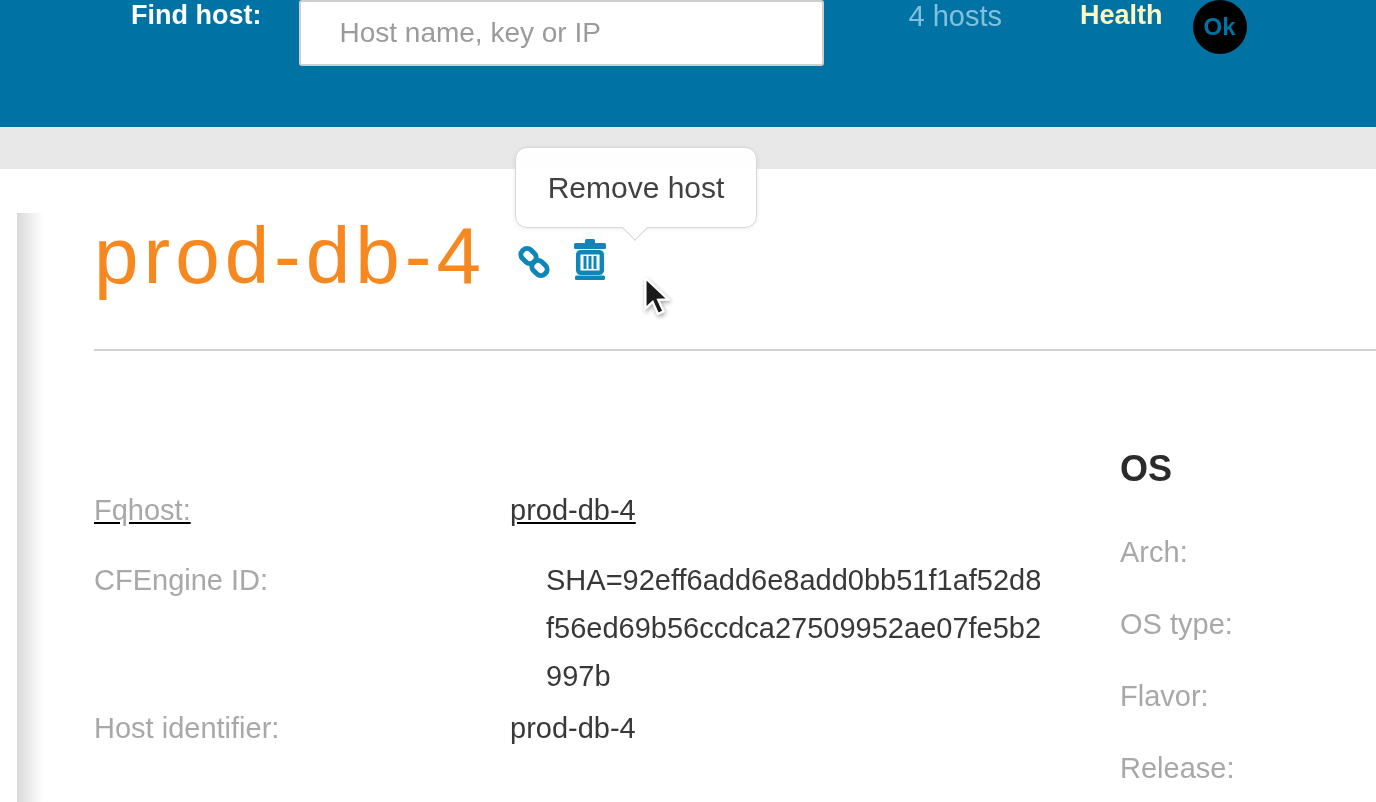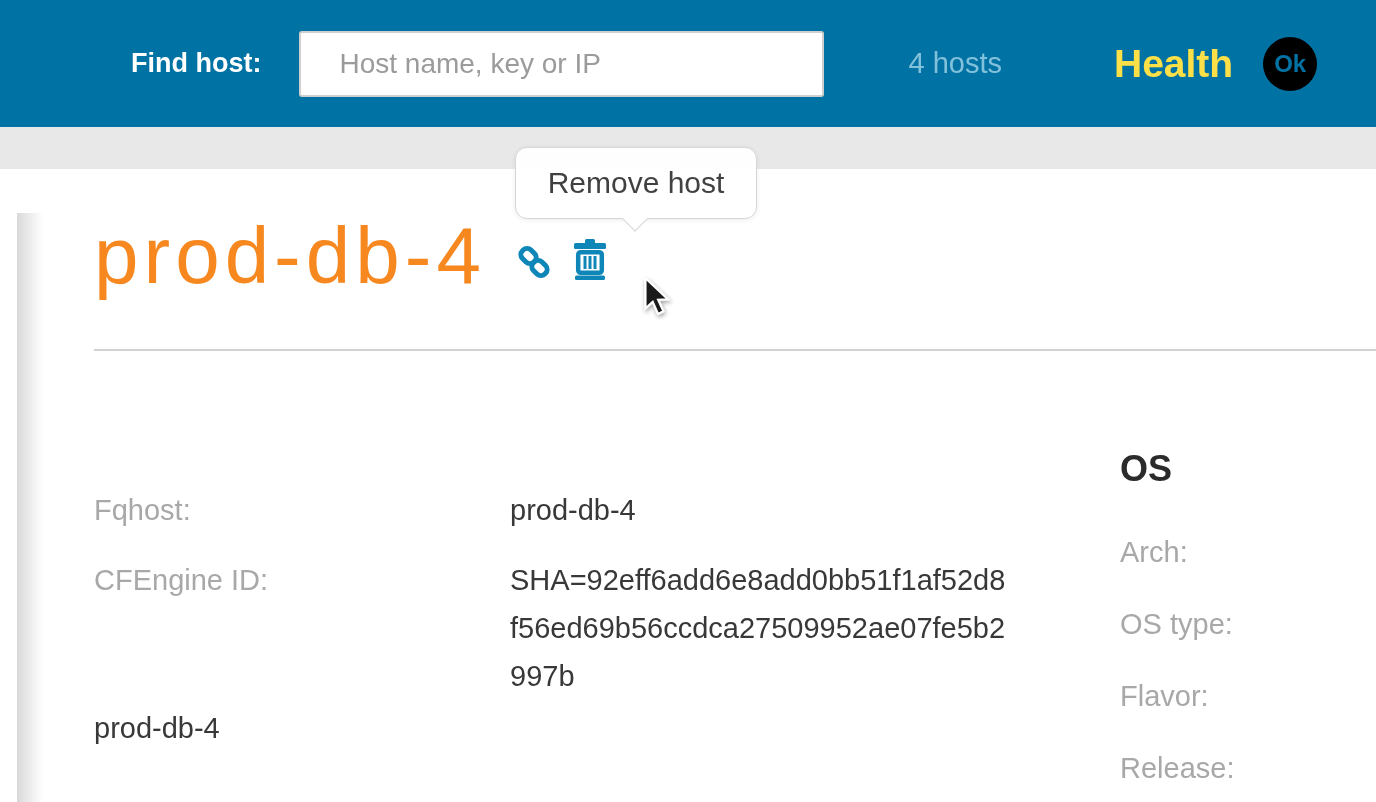--- a/index.html
+++ b/index.html
@@ -1,31 +1,31 @@
 <!DOCTYPE html>
 <html><head>
 <meta charset="utf-8">
 <style>
   * { margin:0; padding:0; box-sizing:border-box; }
   html,body { width:1376px; height:802px; overflow:hidden; background:#ffffff;
               font-family:"Liberation Sans", sans-serif; }
 
   
   .top-header { position:relative; height:127px; background:#0072a3;
-                display:flex; align-items:center; }
+                display:flex; }
   .find-host-label { color:#ffffff; font-size:27px; font-weight:700;
                      margin-left:131px; white-space:nowrap; }
   .search-input { margin-left:38px; width:525px; height:66px;
                   border:2px solid #cfcfcf; border-radius:3px; background:#ffffff;
                   font-size:28px; color:#444; padding:0 38px;
                   font-family:"Liberation Sans", sans-serif; outline:none; }
   .search-input::placeholder { color:#9b9b9b; }
   .hosts-count { margin-left:84px; color:#82c1dc; font-size:29px; font-weight:400;
                  text-decoration:none; white-space:nowrap; cursor:pointer; }
-  .health-label { margin-left:112px; color:#fde047; font-size:39px; font-weight:700;
+  .health-label { margin-left:78px; color:#fef9c3; font-size:27px; font-weight:700;
                   white-space:nowrap; }
   .health-badge { margin-left:30px; width:54px; height:54px; border-radius:50%;
                   background:#000000; color:#0072a3; font-size:24px; font-weight:700;
                   display:flex; align-items:center; justify-content:center; cursor:pointer; }
 
   
   .sub-strip { height:42px; background:#e8e8e8; }
 
   
   .panel { position:relative; min-height:633px; background:#ffffff; }
@@ -37,21 +37,21 @@
   
   .title-row { display:flex; align-items:center; margin-top:44px; height:86px; }
   .host-title { color:#f6881f; font-size:80px; font-weight:400; letter-spacing:5px;
                 line-height:86px; white-space:nowrap; }
   .icon-btn { border:none; background:transparent; padding:0; cursor:pointer;
               display:inline-flex; align-items:center; }
   .link-btn { margin-left:30px; transform:translateY(6px); }
   .trash-btn { margin-left:20px; transform:translateY(4px); }
 
   
-  .tooltip { position:absolute; left:515px; top:147px; width:242px; height:72px;
+  .tooltip { position:absolute; left:515px; top:147px; width:242px; height:81px;
              background:rgba(255,255,255,0.92); border:1px solid #d6d6d6;
              border-radius:12px; box-shadow:0 1px 5px rgba(0,0,0,0.08);
              display:flex; align-items:center; justify-content:center; z-index:20; }
   .tooltip-text { font-size:30px; color:#414141; }
   .tooltip::after { content:''; position:absolute; left:110px; bottom:-9.5px;
                     width:17px; height:17px; background:#ffffff;
                     border-right:1px solid #d6d6d6; border-bottom:1px solid #d6d6d6;
                     transform:rotate(45deg); }
 
   
@@ -63,22 +63,22 @@
 
   
   .info-columns { display:flex; margin-top:97px; }
   .identity-section { width:1026px; flex:none; }
   .os-section { flex:1; }
   .section-heading { font-size:36px; font-weight:700; color:#2b2b2b; line-height:42px; }
   .rows { margin-top:38px; }
   .info-row { display:flex; font-size:29px; line-height:48px; }
   .info-label { width:416px; flex:none; color:#a8a8a8; }
   .info-value { width:500px; color:#383838; font-weight:500; word-break:break-all; }
-  .identity-section .info-row.r0 { margin-bottom:22px; }
-  .identity-section .info-row.r1 { margin-bottom:4px; }
+  .identity-section .info-row.r0 { margin-bottom:22px;text-decoration:underline; }
+  .identity-section .info-row.r1 { margin-bottom:4px;gap:36px; }
   .os-section .info-row { margin-bottom:24px; }
 </style>
 </head>
 <body>
 
 <header class="top-header">
   <span class="find-host-label">Find host:</span>
   <input class="search-input" type="text" placeholder="Host name, key or IP" style="">
   <a class="hosts-count">4 hosts</a>
   <span class="health-label">Health</span>
@@ -130,20 +130,21 @@
         <div class="rows">
           <div class="info-row r0">
             <span class="info-label">Fqhost:</span>
             <span class="info-value">prod-db-4</span>
           </div>
           <div class="info-row r1">
             <span class="info-label">CFEngine ID:</span>
             <span class="info-value">SHA=92eff6add6e8add0bb51f1af52d8f56ed69b56ccdca27509952ae07fe5b2997b</span>
           </div>
           <div class="info-row r2">
+            <span class="info-label">Host identifier:</span>
             <span class="info-value">prod-db-4</span>
           </div>
         </div>
       </section>
 
       <section class="os-section">
         <h2 class="section-heading">OS</h2>
         <div class="rows">
           <div class="info-row">
             <span class="info-label">Arch:</span>

